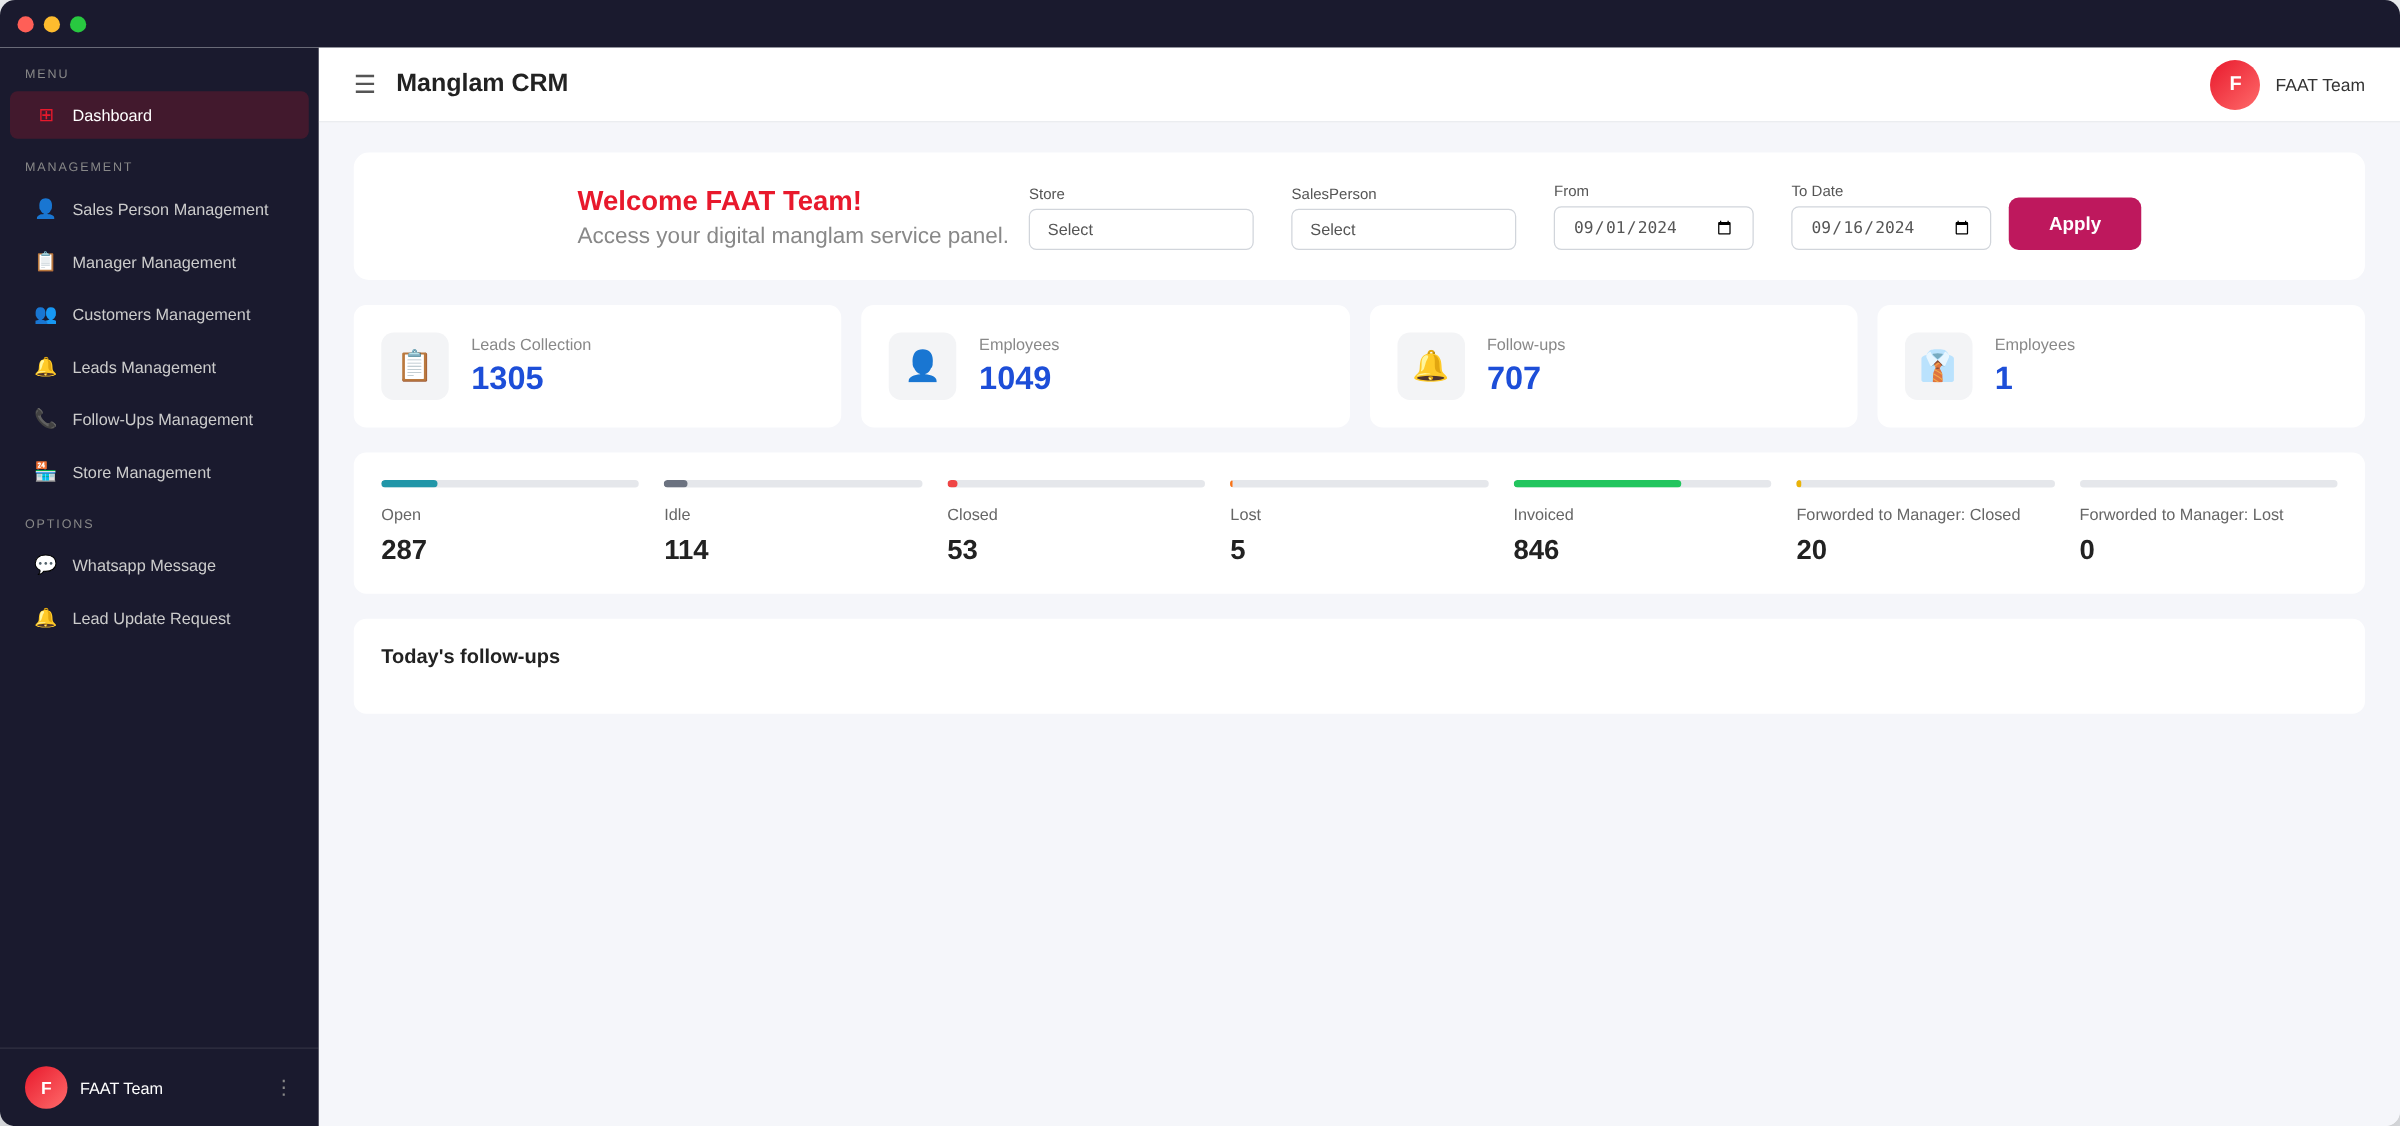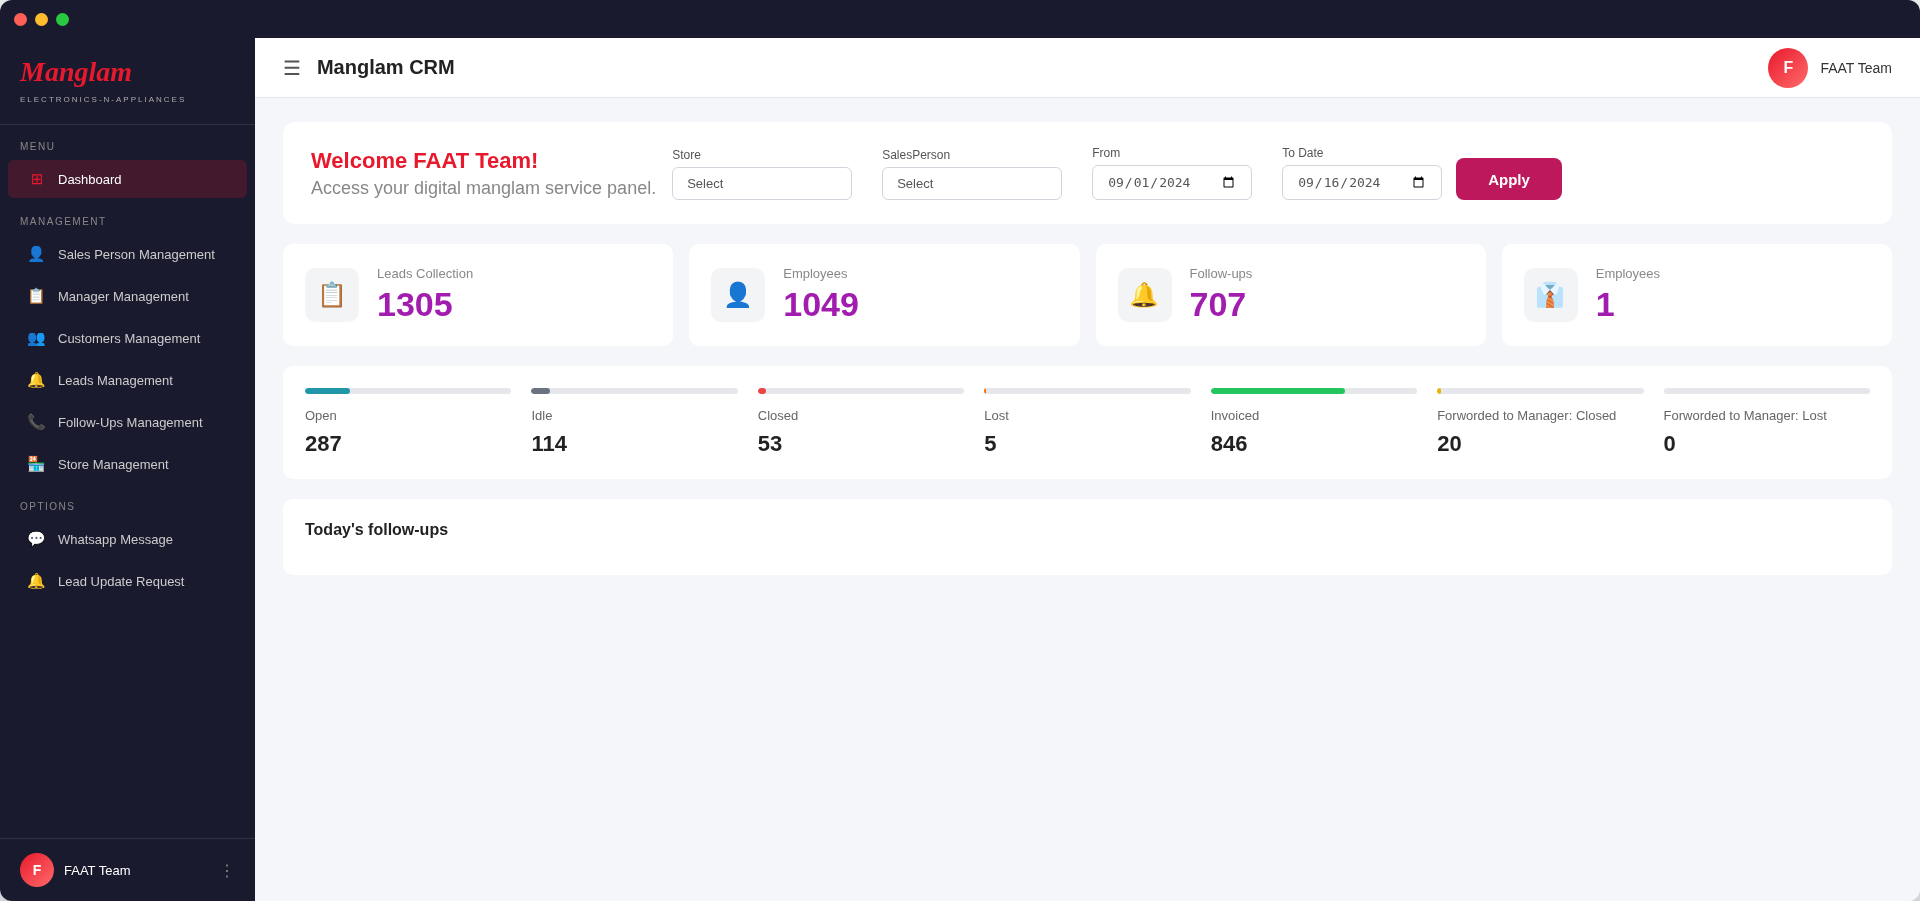--- a/index.html
+++ b/index.html
@@ -36,38 +36,38 @@
     .topbar-left { display: flex; align-items: center; gap: 16px; }
     .hamburger { cursor: pointer; font-size: 20px; color: #555; }
     .topbar-title { font-size: 20px; font-weight: 600; color: #222; }
     .topbar-right { display: flex; align-items: center; gap: 12px; }
     .topbar-avatar { width: 40px; height: 40px; border-radius: 50%; background: linear-gradient(135deg, #e8192c, #ff6b6b); display: flex; align-items: center; justify-content: center; font-size: 16px; font-weight: bold; color: #fff; }
     .topbar-username { font-size: 14px; color: #333; font-weight: 500; }
 
     .content { flex: 1; overflow-y: auto; padding: 24px 28px; background: #f5f6fa; }
 
     
-    .welcome-section { background: #fff; border-radius: 12px; padding: 24px 28px; margin-bottom: 20px; display: flex; align-items: center; justify-content: flex-start; }
+    .welcome-section { background: #fff; border-radius: 12px; padding: 24px 28px; margin-bottom: 20px; display: flex; align-items: center; justify-content: center; }
     .welcome-text h2 { font-size: 22px; font-weight: 600; color: #333; margin-bottom: 4px; }
     .welcome-text h2 span { color: #e8192c; }
     .welcome-text p { font-size: 18px; color: #888; }
     .filter-section { display: flex; align-items: flex-end; gap: 14px; }
     .filter-group { display: flex; flex-direction: column; gap: 5px; margin-left: 16px; }
     .filter-label { font-size: 12px; color: #555; font-weight: 500; }
     .filter-select { border: 1px solid #d1d5db; border-radius: 6px; padding: 8px 14px; font-size: 13px; color: #555; background: #fff; min-width: 180px; cursor: pointer; appearance: none; outline: none; }
     .filter-input { border: 1px solid #d1d5db; border-radius: 6px; padding: 8px 14px; font-size: 13px; color: #555; background: #fff; min-width: 160px; outline: none; }
     .apply-btn { background: #be185d; color: #fff; border: none; border-radius: 8px; padding: 10px 32px; font-size: 15px; font-weight: 600; cursor: pointer; height: 42px; }
 
     
     .stats-grid { display: grid; grid-template-columns: repeat(4, 1fr); gap: 16px; margin-bottom: 20px; }
     .stat-card { background: #fff; border-radius: 10px; padding: 22px 22px; display: flex; align-items: center; gap: 18px; }
     .stat-icon-box { width: 54px; height: 54px; border-radius: 10px; background: #f3f4f6; display: flex; align-items: center; justify-content: center; font-size: 24px; color: #555; flex-shrink: 0; }
     .stat-info {}
     .stat-label { font-size: 13px; color: #888; margin-bottom: 4px; }
-    .stat-value { font-size: 34px; font-weight: 700; color: #a21caf; }
+    .stat-value { font-size: 26px; font-weight: 700; color: #1d4ed8; }
 
     
     .metrics-section { background: #fff; border-radius: 10px; padding: 22px 22px; margin-bottom: 20px; }
     .metrics-grid { display: grid; grid-template-columns: repeat(7, 1fr); gap: 20px; }
     .metric-item { display: flex; flex-direction: column; gap: 8px; }
     .metric-bar-track { height: 6px; background: #e5e7eb; border-radius: 3px; overflow: hidden; margin-bottom: 6px; }
     .metric-bar-fill { height: 100%; border-radius: 3px; }
     .metric-label { font-size: 13px; color: #666; }
     .metric-value { font-size: 22px; font-weight: 700; color: #222; }
 
@@ -80,24 +80,20 @@
 
 <div class="window">
   <div class="title-bar">
     <div class="title-bar-btn btn-close"></div>
     <div class="title-bar-btn btn-min"></div>
     <div class="title-bar-btn btn-max"></div>
   </div>
   <div class="app">
 
     <div class="sidebar">
-      <div class="sidebar-logo">
-        <span class="logo-text">Manglam</span>
-        <span class="logo-sub">Electronics-n-Appliances</span>
-      </div>
 
       <div class="sidebar-section-label">MENU</div>
       <div class="sidebar-item active">
         <span class="sidebar-icon">⊞</span>
         <span>Dashboard</span>
       </div>
 
       <div class="sidebar-section-label">MANAGEMENT</div>
       <div class="sidebar-item">
         <span class="sidebar-icon">👤</span>

